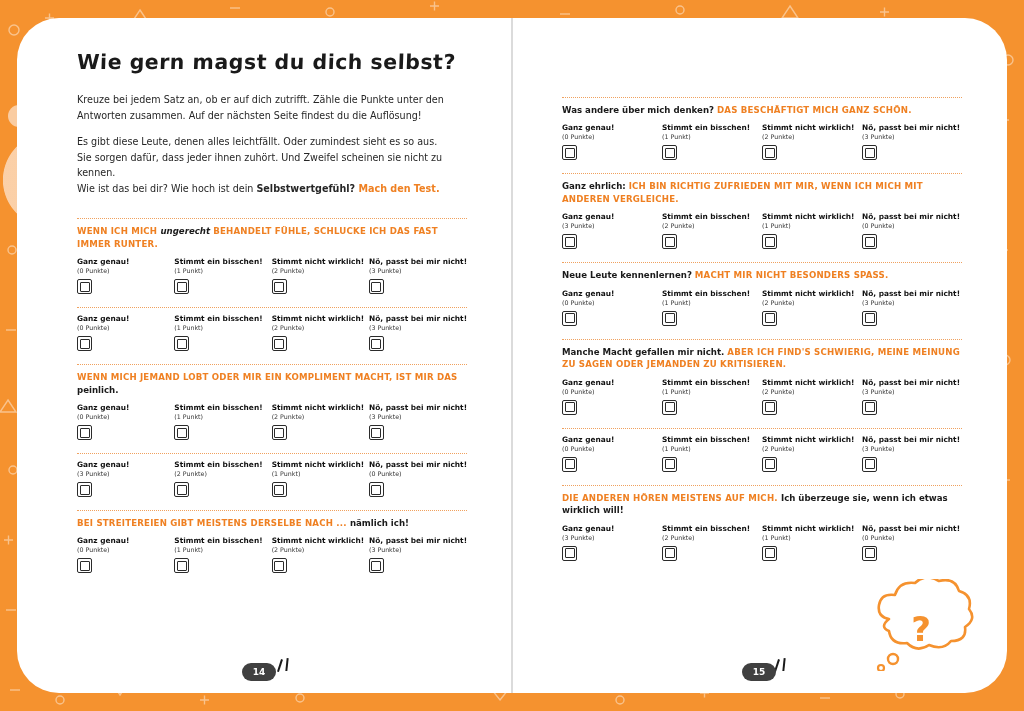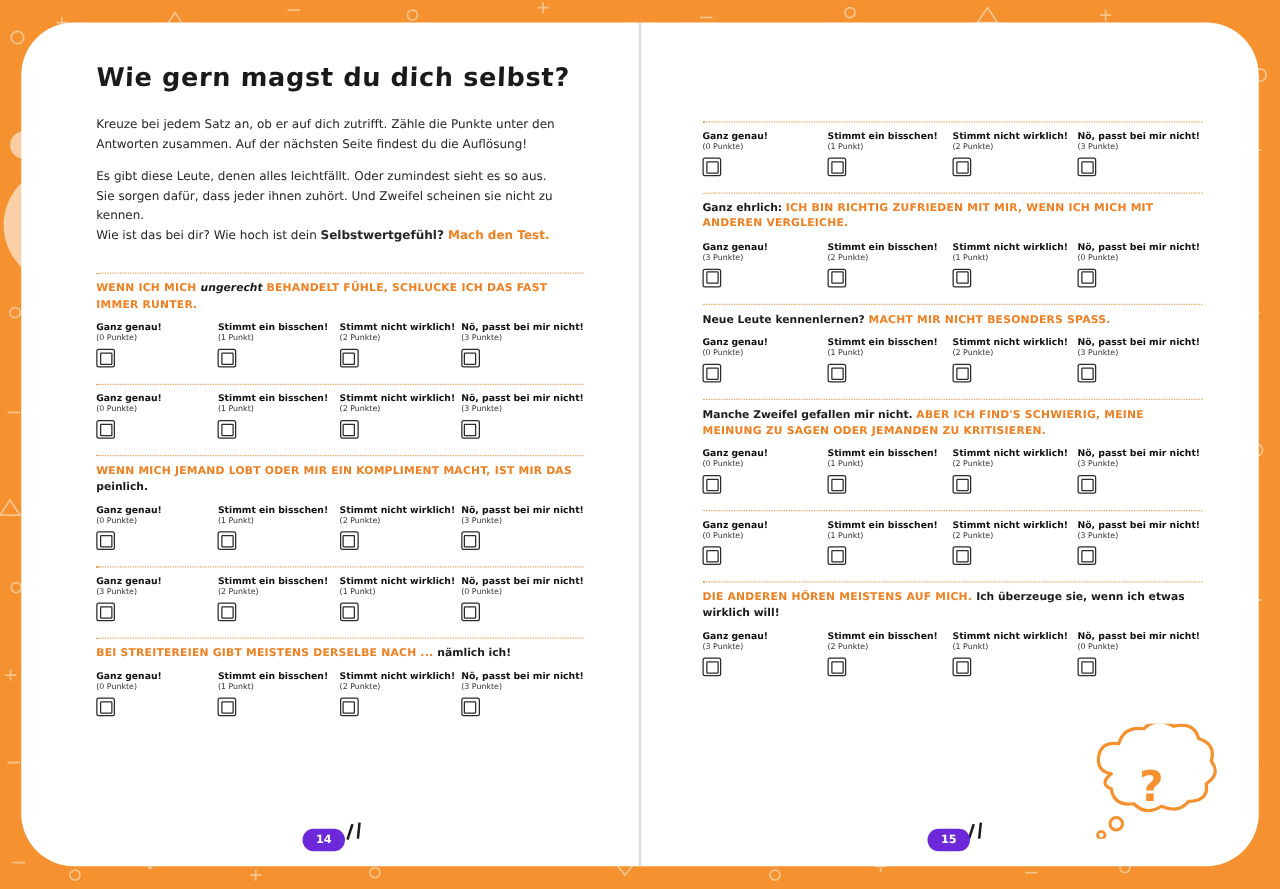--- a/index.html
+++ b/index.html
@@ -60,21 +60,21 @@
   }
   .chk:after{content:"";position:absolute;left:1.5px;top:1.5px;right:1.5px;bottom:1.5px;
     border:1px solid #2b2b2b;border-radius:1px;}
 
   
   .answers-r .ans-label{font-size:7.4px;}
 
   
   .pagenum{
     position:absolute;bottom:-0px;width:34px;height:18px;border-radius:9px;
-    background:#6d28d9;color:#fff;font-size:9px;font-weight:bold;
+    background:#404040;color:#fff;font-size:9px;font-weight:bold;
     display:flex;align-items:center;justify-content:center;
   }
   .pn-left{left:225px;top:645px;}
   .tick{position:absolute;width:22px;height:14px;}
   .tick span{position:absolute;width:1.6px;height:13px;background:#1a1a1a;display:block;}
 
   
   .bubble{position:absolute;right:28px;bottom:22px;width:120px;height:92px;}
 </style>
 </head>
@@ -281,20 +281,21 @@
       <span style="left:9px;top:0px;transform:rotate(6deg);"></span>
     </div>
     <div class="pagenum pn-left">14</div>
   </div>
 
   <div class="page page-right">
     <div class="inner-right">
       <div id="right-questions">
           <div class="q-block">
             <div class="q-sep"></div>
+            <div class="q-text"><span class="q-dark">Was andere über mich denken? </span><span class="q-orange">Das beschäftigt mich ganz schön.</span></div>
             <div class="answers answers-r">
               <div class="ans">
                 <div class="ans-label">Ganz genau!</div>
                 <div class="ans-points">(0 Punkte)</div>
                 <div class="chk"></div>
               </div>
               <div class="ans">
                 <div class="ans-label">Stimmt ein bisschen!</div>
                 <div class="ans-points">(1 Punkt)</div>
                 <div class="chk"></div>
@@ -358,21 +359,21 @@
               </div>
               <div class="ans">
                 <div class="ans-label">Nö, passt bei mir nicht!</div>
                 <div class="ans-points">(3 Punkte)</div>
                 <div class="chk"></div>
               </div>
             </div>
           </div>
           <div class="q-block">
             <div class="q-sep"></div>
-            <div class="q-text"><span class="q-dark">Manche Zweifel gefallen mir nicht. </span><span class="q-orange">Aber ich find's schwierig, meine Meinung zu sagen oder jemanden zu kritisieren.</span></div>
+            <div class="q-text"><span class="q-dark">Manche Macht gefallen mir nicht. </span><span class="q-orange">Aber ich find's schwierig, meine Meinung zu sagen oder jemanden zu kritisieren.</span></div>
             <div class="answers answers-r">
               <div class="ans">
                 <div class="ans-label">Ganz genau!</div>
                 <div class="ans-points">(0 Punkte)</div>
                 <div class="chk"></div>
               </div>
               <div class="ans">
                 <div class="ans-label">Stimmt ein bisschen!</div>
                 <div class="ans-points">(1 Punkt)</div>
                 <div class="chk"></div>

